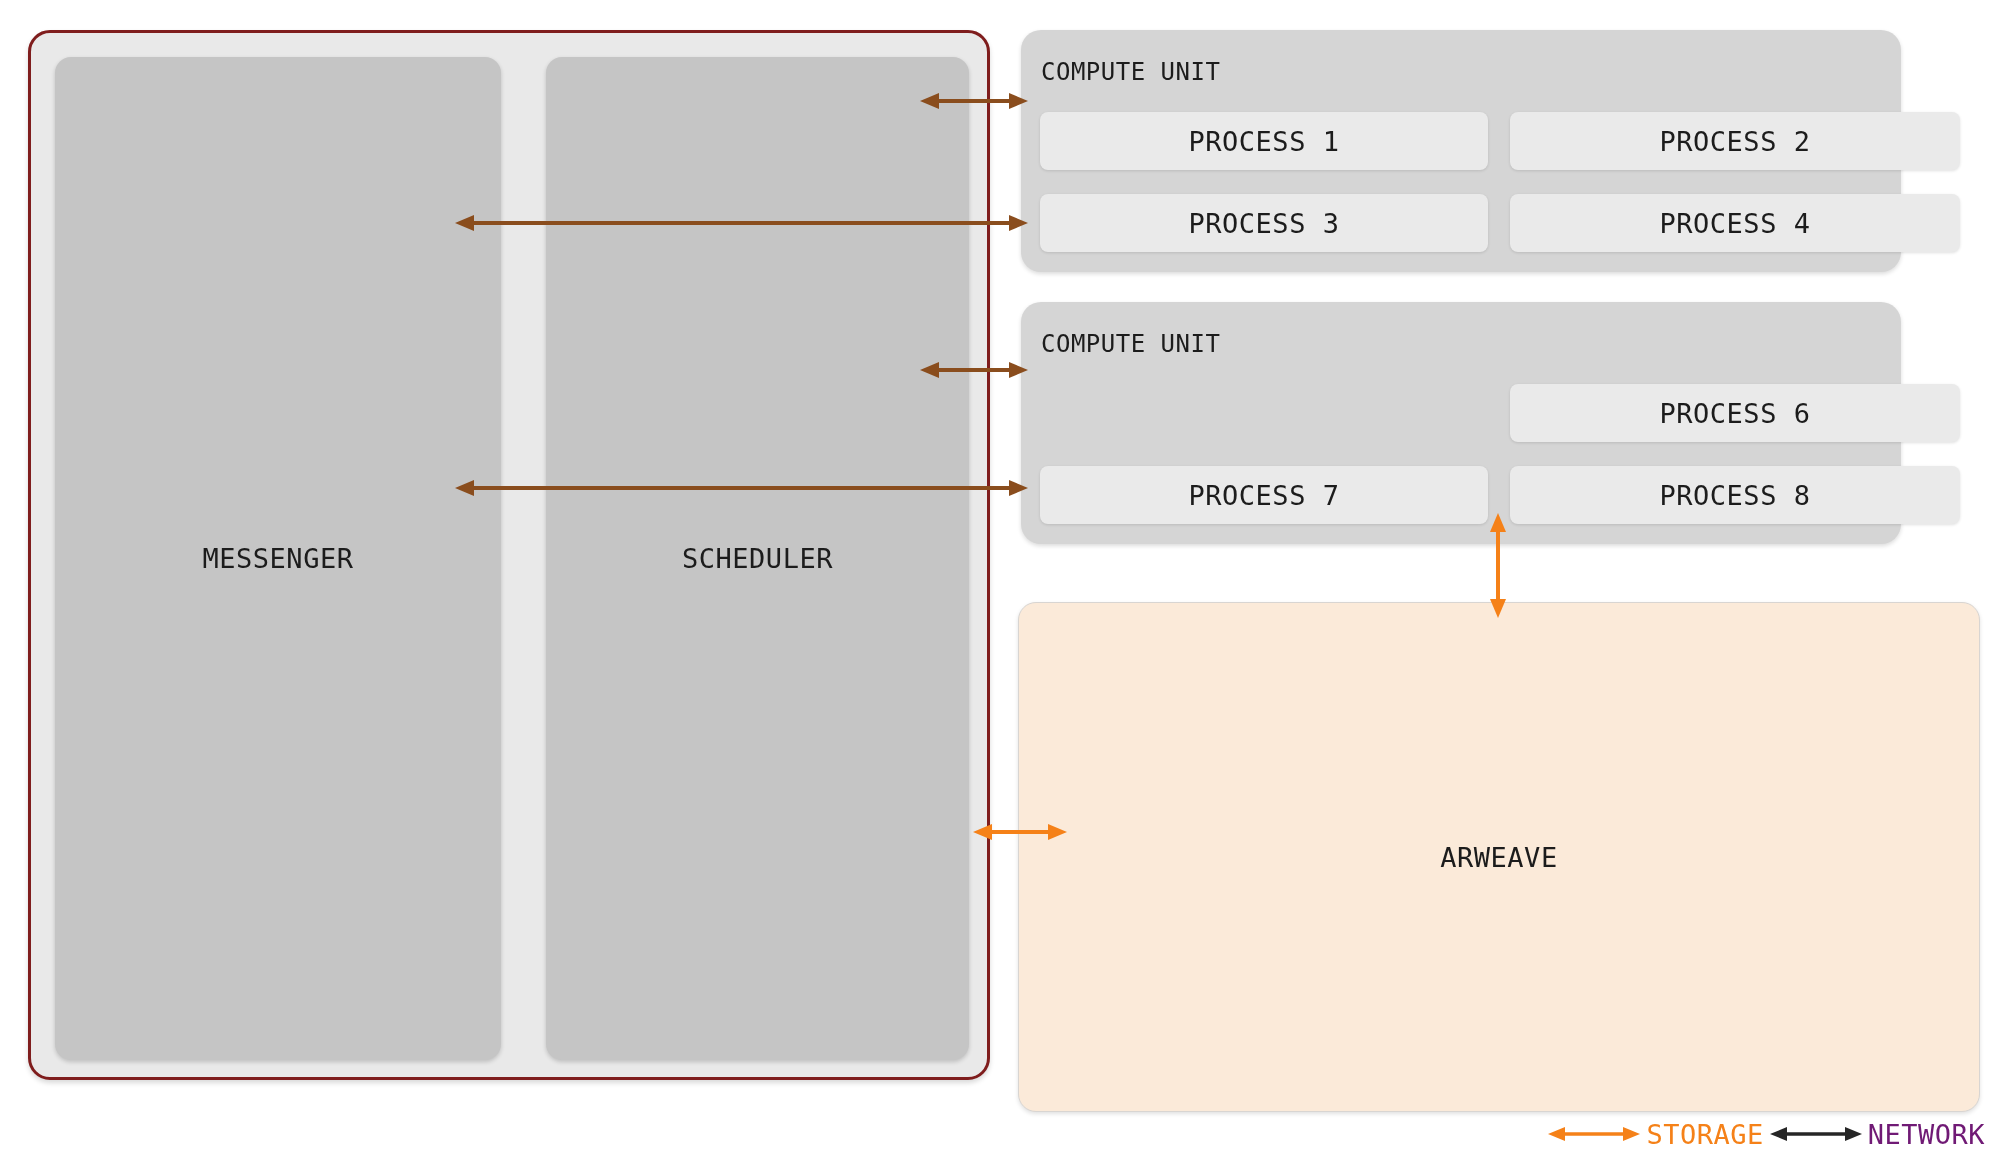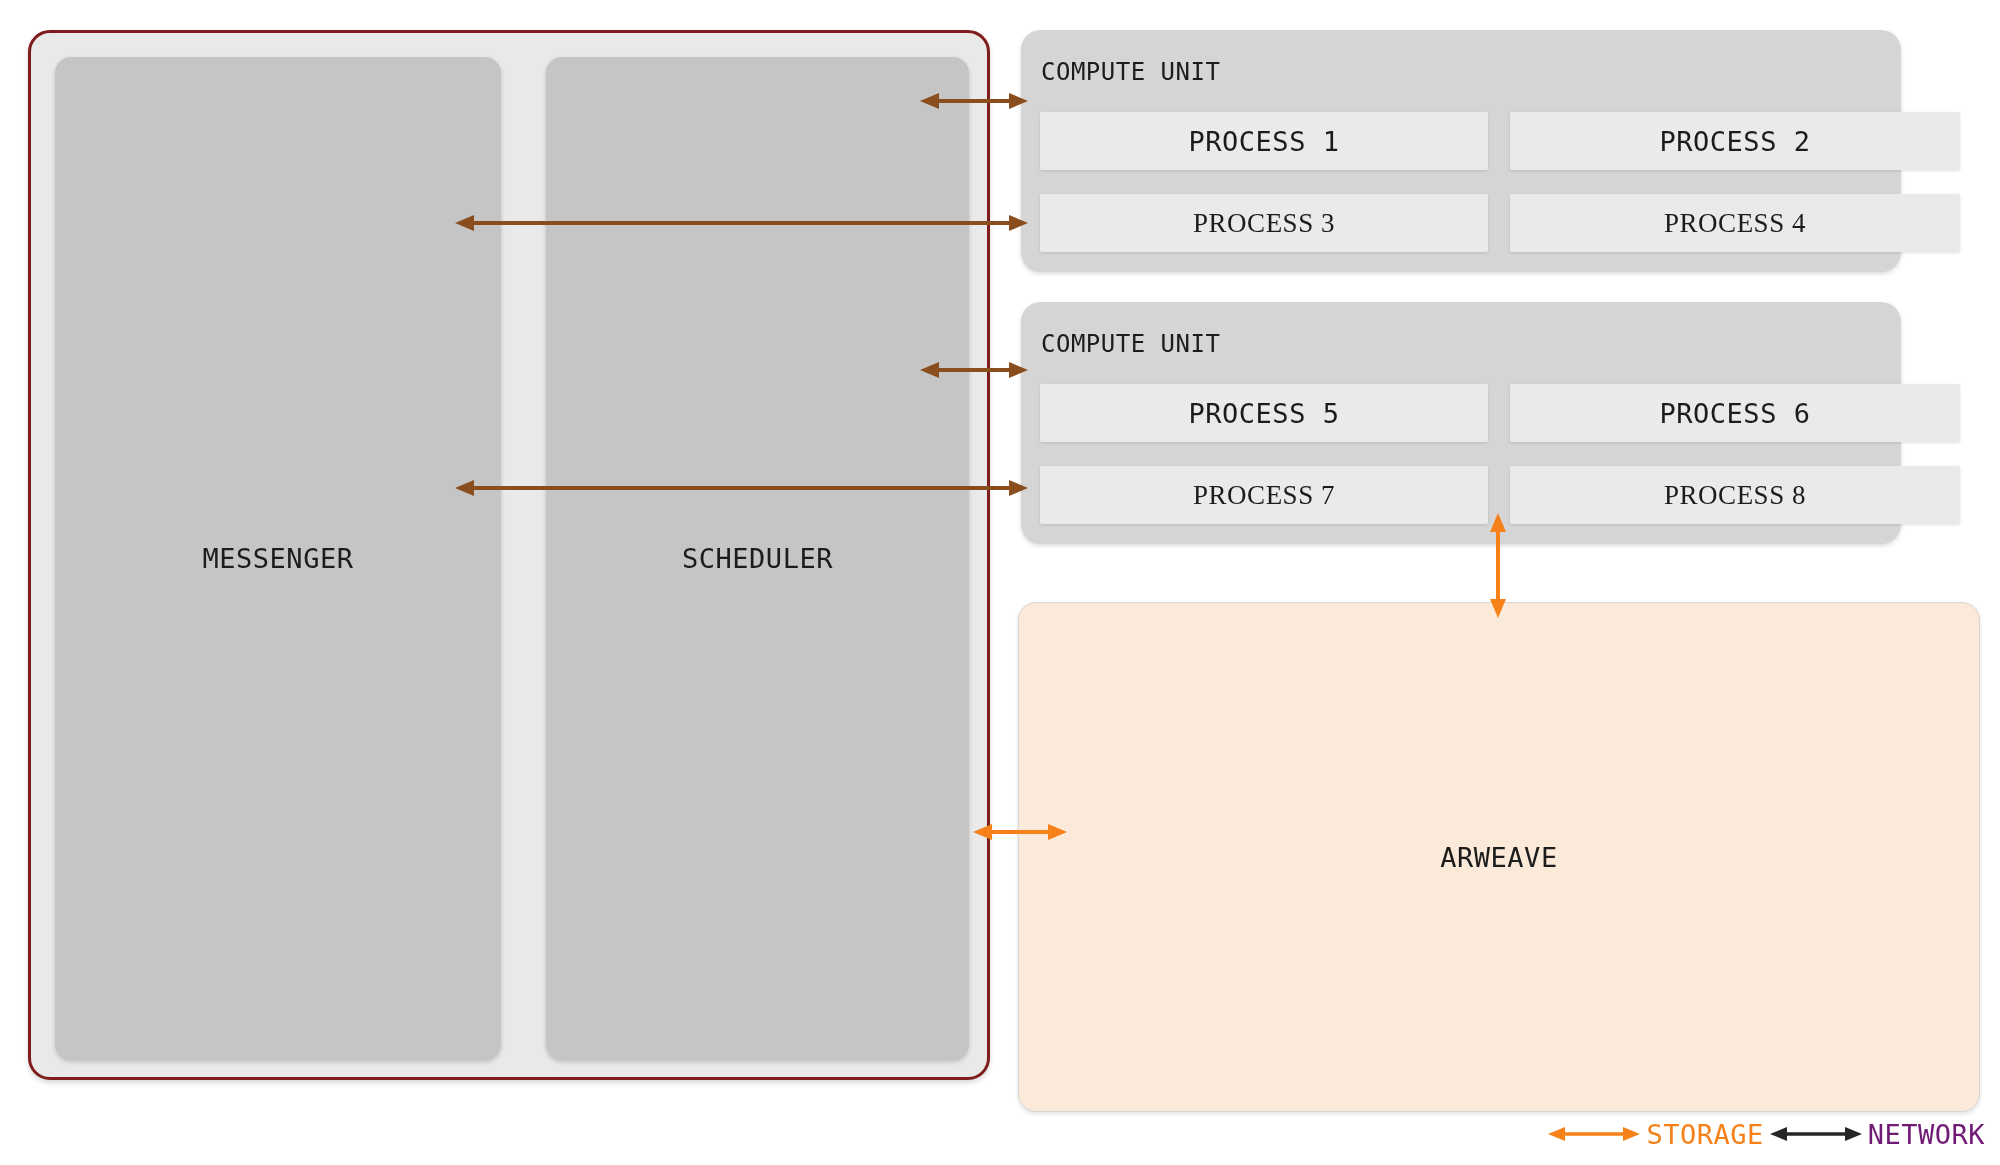--- a/index.html
+++ b/index.html
@@ -44,28 +44,28 @@
   }
   .compute-unit.cu1 { top:30px; }
   .compute-unit.cu2 { top:302px; }
   .compute-unit-label {
     position:absolute; left:20px; top:28px;
     font-size:24px; letter-spacing:0.5px;
   }
   .process-box {
     position:absolute; height:58px;
     background:var(--process-bg,#eaeaea);
-    border-radius:2px;
+    border-radius:8px;
     box-shadow:0 1px 3px rgba(0,0,0,0.12);
     display:flex; align-items:center; justify-content:center;
   }
   .process-box.col1 { left:19px;  width:448px; }
   .process-box.col2 { left:489px; width:450px; }
   .process-box.row1 { top:82px; }
-  .process-box.row2 { top:164px;font-family:Liberation Serif, serif; }
+  .process-box.row2 { top:164px; }
   
   .arweave-box {
     position:absolute; left:1018px; top:568px; width:962px; height:510px;
     background:var(--arweave-bg,#fbead9);
     border:1px solid #d8d5d2;
     border-radius:18px;
     box-shadow:0 2px 4px rgba(0,0,0,0.12);
     display:flex; align-items:center; justify-content:center;margin-top:34px;
   }
   
@@ -107,23 +107,20 @@
     <div class="process-box col1 row2">
       <span class="label">PROCESS 3</span>
     </div>
     <div class="process-box col2 row2">
       <span class="label">PROCESS 4</span>
     </div>
   </div>
 
   <div class="compute-unit cu2">
     <span class="compute-unit-label">COMPUTE UNIT</span>
-    <div class="process-box col1 row1">
-      <span class="label">PROCESS 5</span>
-    </div>
     <div class="process-box col2 row1">
       <span class="label">PROCESS 6</span>
     </div>
     <div class="process-box col1 row2">
       <span class="label">PROCESS 7</span>
     </div>
     <div class="process-box col2 row2">
       <span class="label">PROCESS 8</span>
     </div>
   </div>

